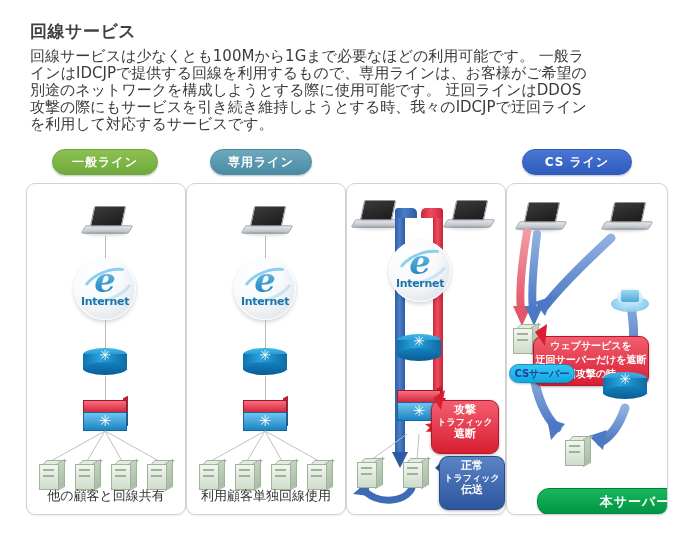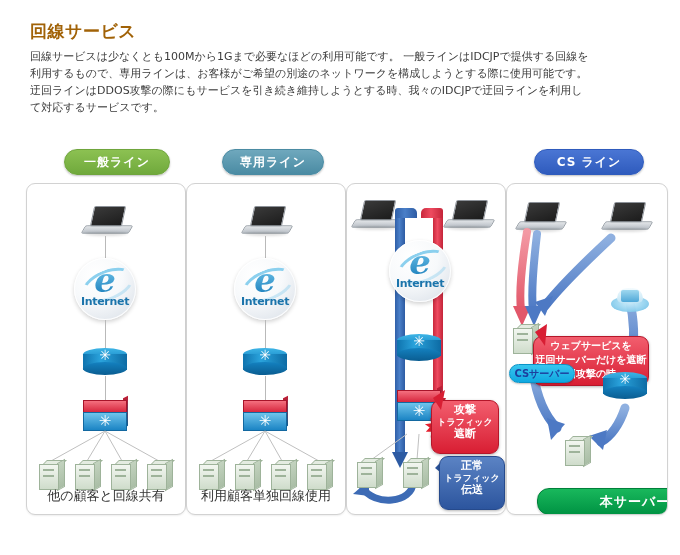--- a/index.html
+++ b/index.html
@@ -8,31 +8,31 @@
     background:#ffffff;
     font-family:"DejaVu Sans","Liberation Sans",sans-serif;
     overflow:hidden;
     position:relative;
   }
   .page{position:relative;width:680px;height:555px;}
 
   
   .title{
     position:absolute;left:30px;top:20px;
-    font-size:17px;font-weight:bold;color:#a16207;
+    font-size:17px;font-weight:bold;color:#404040;
     letter-spacing:.5px;
   }
   .intro{
     position:absolute;left:30px;top:48px;width:560px;
-    font-size:11px;line-height:17px;color:#3b3b3b;
+    font-size:15px;line-height:17px;color:#3b3b3b;
     text-align:left;
   }
 
   
-  .badges{position:absolute;left:12px;top:149px;width:552px;height:26px;}
+  .badges{position:absolute;left:0;top:149px;width:552px;height:26px;}
   .badge{
     position:absolute;top:0;height:24px;line-height:24px;
     border-radius:13px;color:#fff;font-size:12px;font-weight:bold;
     text-align:center;letter-spacing:1px;
     box-shadow:0 1px 2px rgba(0,0,0,.25);
   }
   .badge-1{left:52px;width:104px;background:linear-gradient(#8cc152,#70a93c);border:1px solid #6fa53c;}
   .badge-2{left:210px;width:100px;background:linear-gradient(#6fa8bd,#4a8ba3);border:1px solid #4a8ba3;}
   .badge-3{left:366px;width:104px;background:linear-gradient(#b35bb0,#9c3f99);border:1px solid #993f96;}
   .badge-4{left:522px;width:108px;background:linear-gradient(#4a76d4,#2f5bbd);border:1px solid #2f5bbd;}

